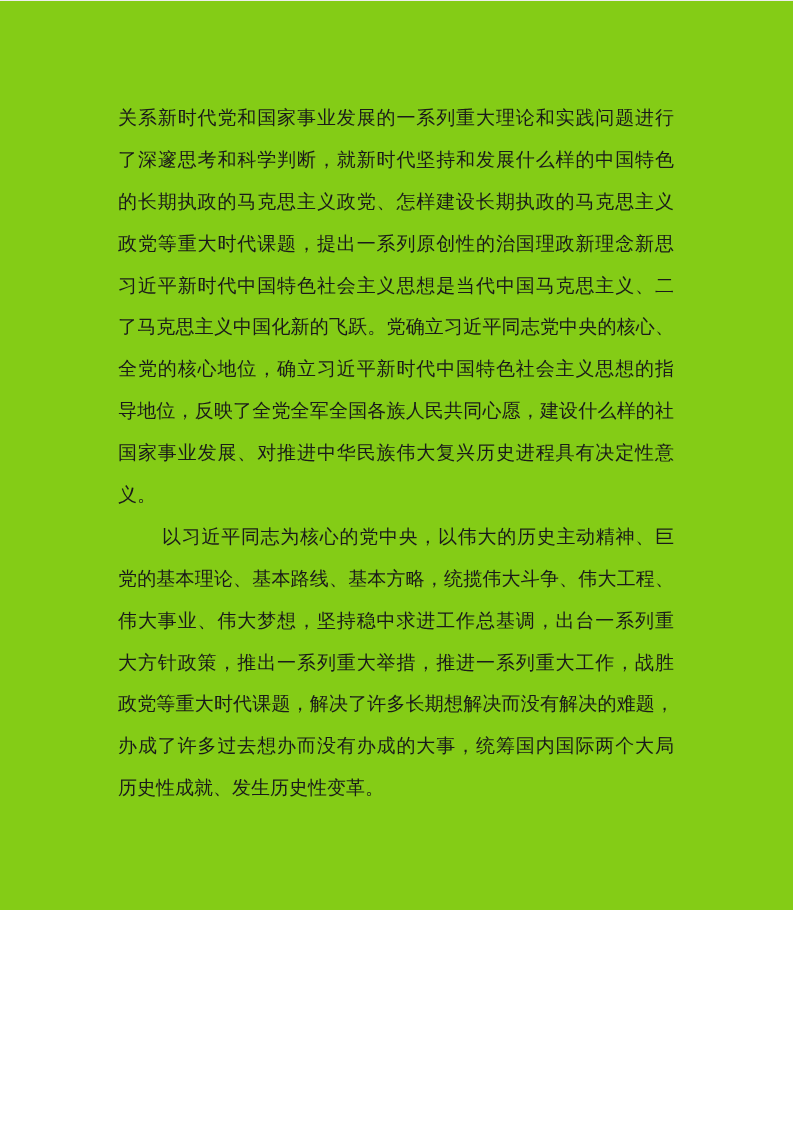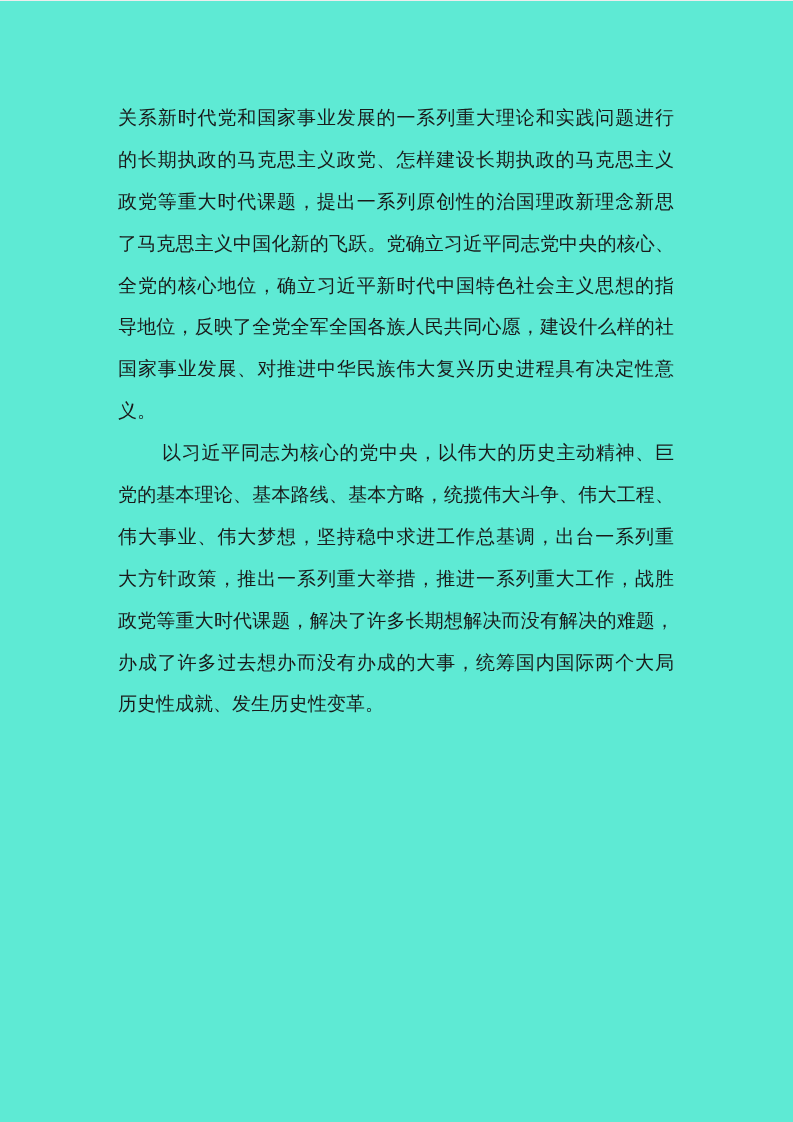--- a/index.html
+++ b/index.html
@@ -8,22 +8,22 @@
     background: #ffffff;
   }
   body {
     width: 793px;
     height: 1122px;
     overflow: hidden;
   }
   .page {
     position: relative;
     width: 793px;
-    height: 1122px;
-    background: #5eead4;
+    height: 910px;
+    background: #84cc16;
     font-family: "Liberation Serif", "DejaVu Serif", serif;
   }
   .page-top-edge {
     position: absolute;
     top: 0;
     left: 0;
     width: 100%;
     height: 1px;
     background: #ededed;
   }
@@ -60,22 +60,24 @@
 </head>
 <body>
 
 <div class="page">
   <div class="page-top-edge"></div>
 
   <div class="text-block">
 
     <div class="para">
       <div class="line">关系新时代党和国家事业发展的一系列重大理论和实践问题进行</div>
+      <div class="line">了深邃思考和科学判断，就新时代坚持和发展什么样的中国特色</div>
       <div class="line">的长期执政的马克思主义政党、怎样建设长期执政的马克思主义</div>
       <div class="line">政党等重大时代课题，提出一系列原创性的治国理政新理念新思</div>
+      <div class="line">习近平新时代中国特色社会主义思想是当代中国马克思主义、二</div>
       <div class="line">了马克思主义中国化新的飞跃。党确立习近平同志党中央的核心、</div>
       <div class="line">全党的核心地位，确立习近平新时代中国特色社会主义思想的指</div>
       <div class="line">导地位，反映了全党全军全国各族人民共同心愿，建设什么样的社</div>
       <div class="line">国家事业发展、对推进中华民族伟大复兴历史进程具有决定性意</div>
       <div class="line para-last">义。</div>
     </div>
 
     <div class="para">
       <div class="line first-indent">以习近平同志为核心的党中央，以伟大的历史主动精神、巨</div>
       <div class="line">党的基本理论、基本路线、基本方略，统揽伟大斗争、伟大工程、</div>

